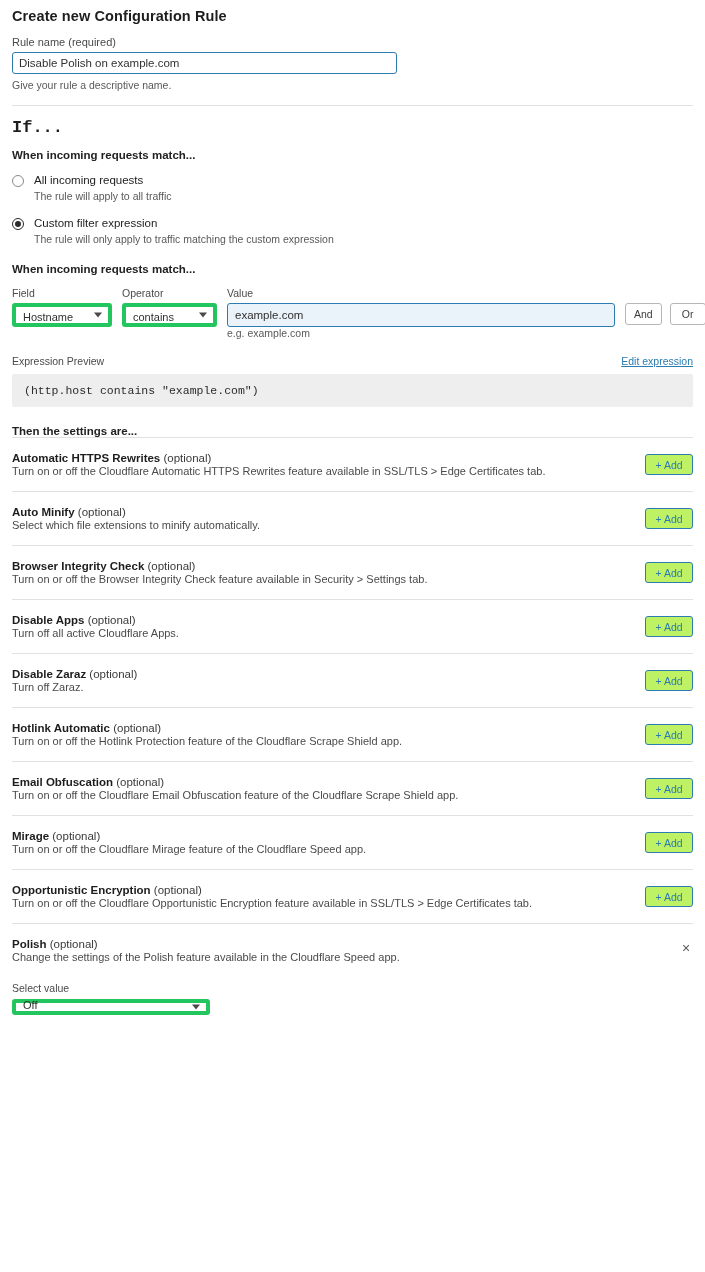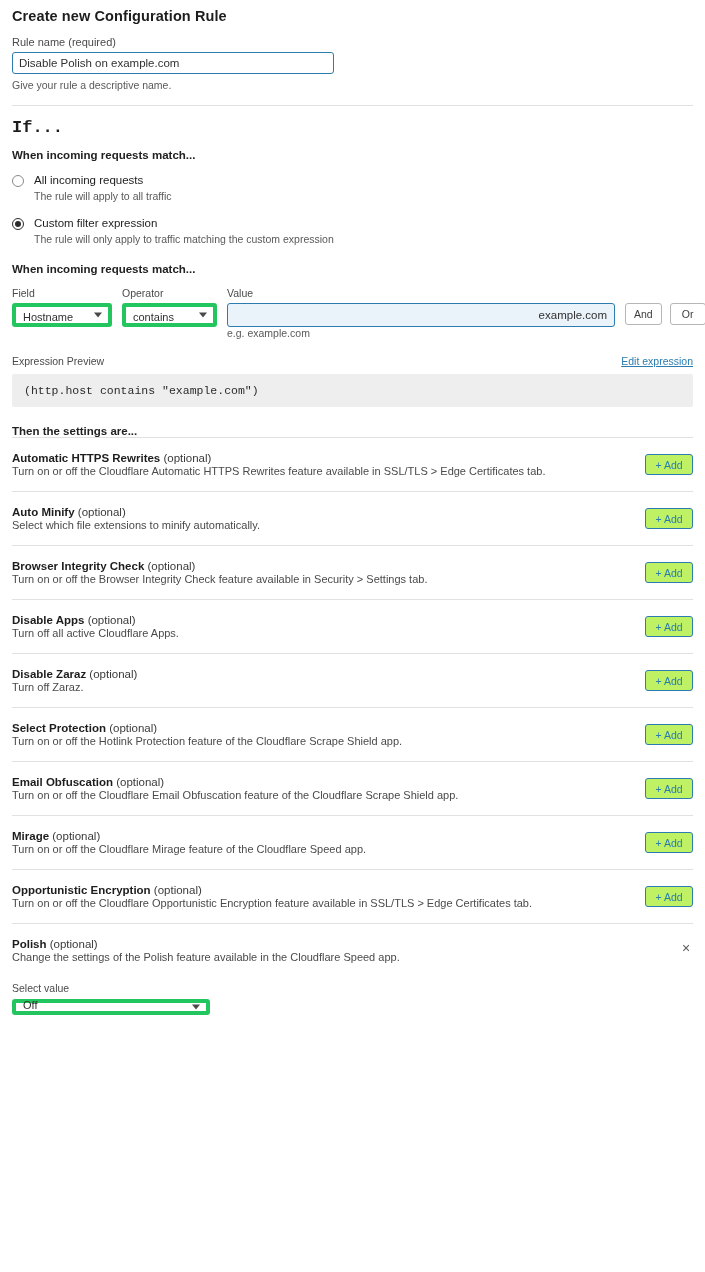--- a/index.html
+++ b/index.html
@@ -25,21 +25,21 @@
     color: #1d1d1d;
     margin: 8px 0 12px 0;
     letter-spacing: 0.1px;
   }
   .field-label {
     font-size: 11px;
     color: #4a4a4a;
     margin-bottom: 4px;
   }
   .text-input {
-    width: 322px;
+    width: 385px;
     height: 22px;
     border: 1px solid #2c7cb0;
     border-radius: 3px;
     padding: 2px 6px;
     font-size: 11.5px;
     font-family: "Liberation Sans", sans-serif;
     color: #313131;
     outline: none;
     background: #fff;
   }
@@ -143,21 +143,20 @@
     width: 388px;
     height: 24px;
     border: 1px solid #2c7cb0;
     border-radius: 3px;
     background: #eaf2fa;
     padding: 2px 7px;
     font-size: 11.5px;
     font-family: "Liberation Sans", sans-serif;
     color: #313131;
     outline: none;
-    text-align: right;
   }
   .value-hint {
     font-size: 10.5px;
     color: #595959;
   }
   .andor {
     display: flex;
     gap: 8px;
     padding-top: 16px;
   }
@@ -388,21 +387,21 @@
         <span class="opt">(optional)</span>
       </div>
       <div class="setting-desc">Turn off Zaraz.</div>
     </div>
     <button class="add-btn">+ Add</button>
   </div>
 
   <div class="setting">
     <div class="setting-text">
       <div class="setting-title">
-        <span>Select Protection</span>
+        <span>Hotlink Automatic</span>
         <span class="opt">(optional)</span>
       </div>
       <div class="setting-desc">Turn on or off the Hotlink Protection feature of the Cloudflare Scrape Shield app.</div>
     </div>
     <button class="add-btn">+ Add</button>
   </div>
 
   <div class="setting">
     <div class="setting-text">
       <div class="setting-title">

